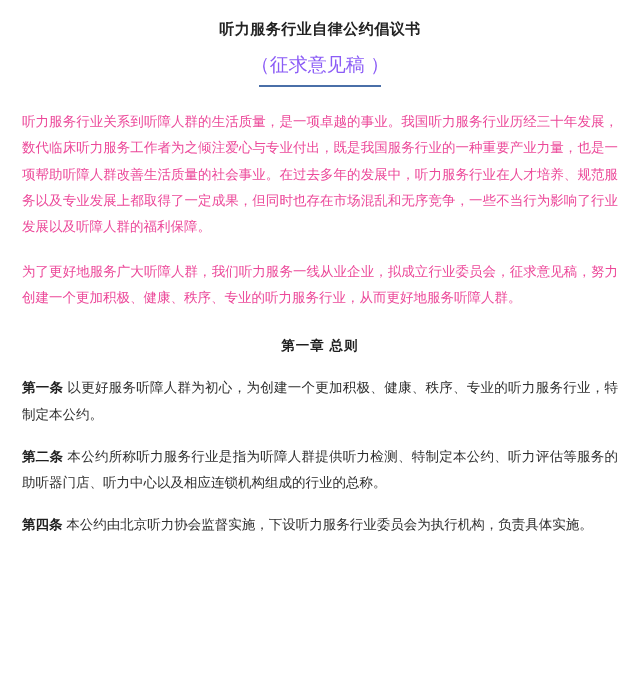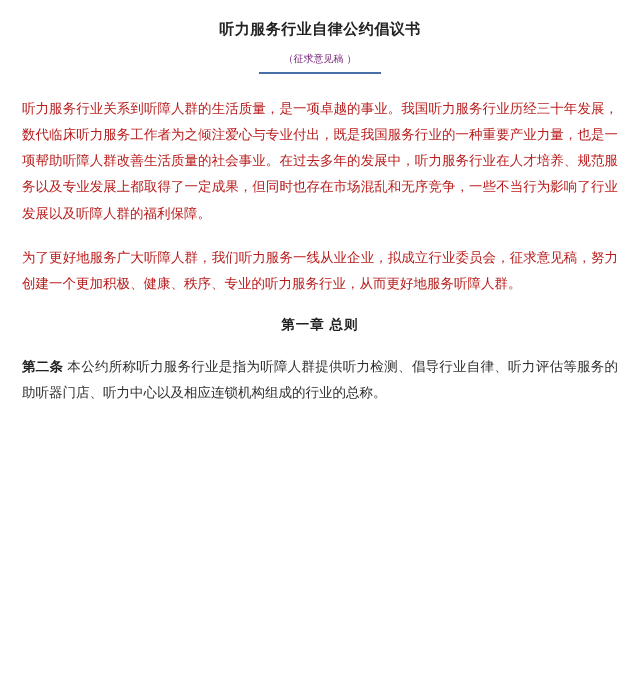--- a/index.html
+++ b/index.html
@@ -25,48 +25,48 @@
     text-align: center;
     font-size: 15px;
     font-weight: bold;
     color: #222222;
     letter-spacing: 0.5px;
     margin: 4px 0 10px 0;
     line-height: 1.5;
   }
   .doc-subtitle {
     text-align: center;
-    font-size: 10px;
-    color: #701a75;
+    font-size: 19px;
+    color: #8b5cf6;
     margin: 0 0 6px 0;
     line-height: 1.5;
   }
   .title-rule {
     width: 122px;
     height: 2px;
     background: #4a6fa8;
     margin: 4px auto 0 auto;
   }
   .body-block {
     margin-top: 22px;
   }
   p.para {
     font-size: 13.5px;
     line-height: 1.95;
-    color: #b91c1c;
+    color: #ec4899;
     margin: 0 0 18px 0;
     text-align: justify;
     text-justify: inter-ideograph;
   }
   .chapter-heading {
     text-align: center;
     font-size: 13.5px;
     font-weight: bold;
     color: #1f1f1f;
-    margin: 18px 0 20px 0;
+    margin: 26px 0 20px 0;
     letter-spacing: 1px;
   }
   p.article {
     font-size: 13.5px;
     line-height: 1.95;
     color: #2e2e2e;
     margin: 0 0 16px 0;
     text-align: justify;
     text-justify: inter-ideograph;
   }
@@ -87,22 +87,30 @@
   <div class="title-rule"></div>
 
   <div class="body-block">
 
     <p class="para">听力服务行业关系到听障人群的生活质量，是一项卓越的事业。我国听力服务行业历经三十年发展，数代临床听力服务工作者为之倾注爱心与专业付出，既是我国服务行业的一种重要产业力量，也是一项帮助听障人群改善生活质量的社会事业。在过去多年的发展中，听力服务行业在人才培养、规范服务以及专业发展上都取得了一定成果，但同时也存在市场混乱和无序竞争，一些不当行为影响了行业发展以及听障人群的福利保障。</p>
 
     <p class="para">为了更好地服务广大听障人群，我们听力服务一线从业企业，拟成立行业委员会，征求意见稿，努力创建一个更加积极、健康、秩序、专业的听力服务行业，从而更好地服务听障人群。</p>
 
     <h2 class="chapter-heading">第一章  总则</h2>
 
+    <p class="article">
+      <span class="art-label">第一条</span>
+      <span>以更好服务听障人群为初心，为创建一个更加积极、健康、秩序、专业的听力服务行业，特制定本公约。</span>
+    </p>
 
     <p class="article">
       <span class="art-label">第二条</span>
-      <span>本公约所称听力服务行业是指为听障人群提供听力检测、倡导行业自律、听力评估等服务的助听器门店、听力中心以及相应连锁机构组成的行业的总称。</span>
+      <span>本公约所称听力服务行业是指为听障人群提供听力检测、特制定本公约、听力评估等服务的助听器门店、听力中心以及相应连锁机构组成的行业的总称。</span>
     </p>
 
 
+    <p class="article">
+      <span class="art-label">第四条</span>
+      <span>本公约由北京听力协会监督实施，下设听力服务行业委员会为执行机构，负责具体实施。</span>
+    </p>
 
   </div>
 </div>
 
 </body></html>

